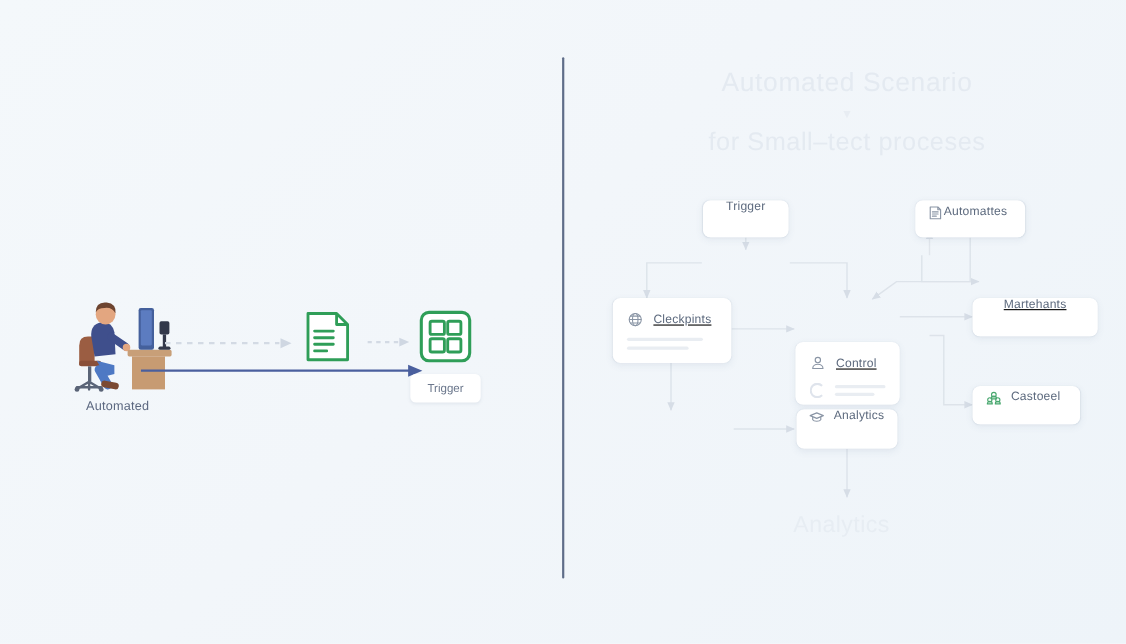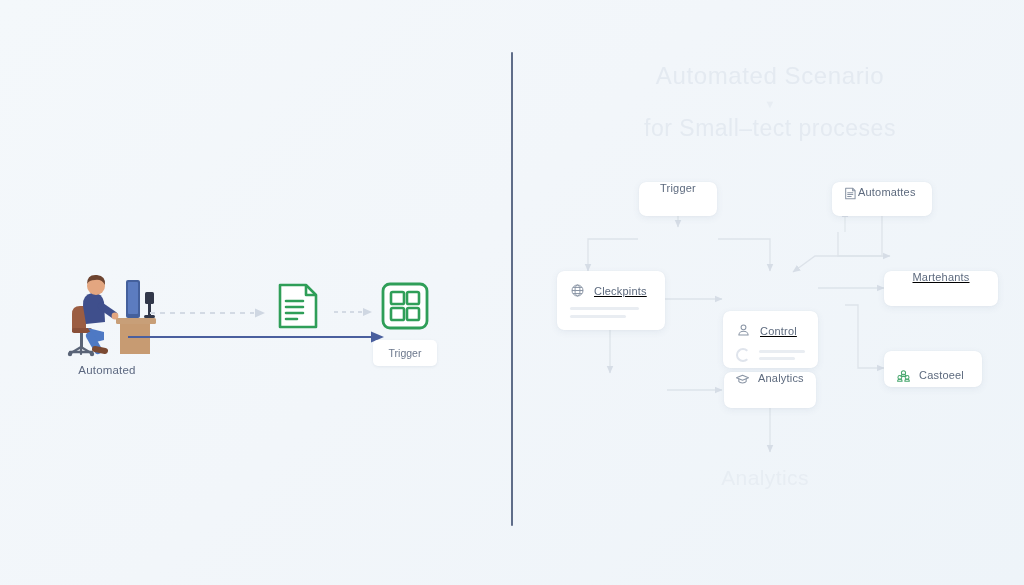--- a/index.html
+++ b/index.html
@@ -386,21 +386,21 @@
         <span class="skel" style="display:block;width:100%;margin-top:0;"></span>
         <span class="skel" style="display:block;width:78%;margin-top:4px;"></span>
       </span>
     </div>
   </div>
 
   <div class="node center-label" style="left:884px; top:271px; width:114px; height:35px;text-decoration:underline;">
     <span class="nlabel">Martehants</span>
   </div>
 
-  <div class="node" style="left:884px; top:351px; width:98px; height:35px; padding:18px 12px; gap:8px;">
+  <div class="node" style="left:884px; top:351px; width:98px; height:35px; padding:4px 12px; gap:8px;">
     <span class="nicon">
       <svg viewBox="0 0 18 18" width="15" height="15" fill="none" stroke="#49a86f" stroke-width="1.25">
         <circle cx="9" cy="4.6" r="2.5"></circle>
         <path d="M6.1 9.1 a2.9 2.9 0 0 1 5.8 0 z" stroke-linejoin="round"></path>
         <circle cx="4.6" cy="10.2" r="2.3"></circle>
         <path d="M1.9 14.6 a2.7 2.7 0 0 1 5.4 0 z" stroke-linejoin="round"></path>
         <circle cx="13.3" cy="10.2" r="2.3"></circle>
         <path d="M10.6 14.6 a2.7 2.7 0 0 1 5.4 0 z" stroke-linejoin="round"></path>
       </svg>
     </span>

